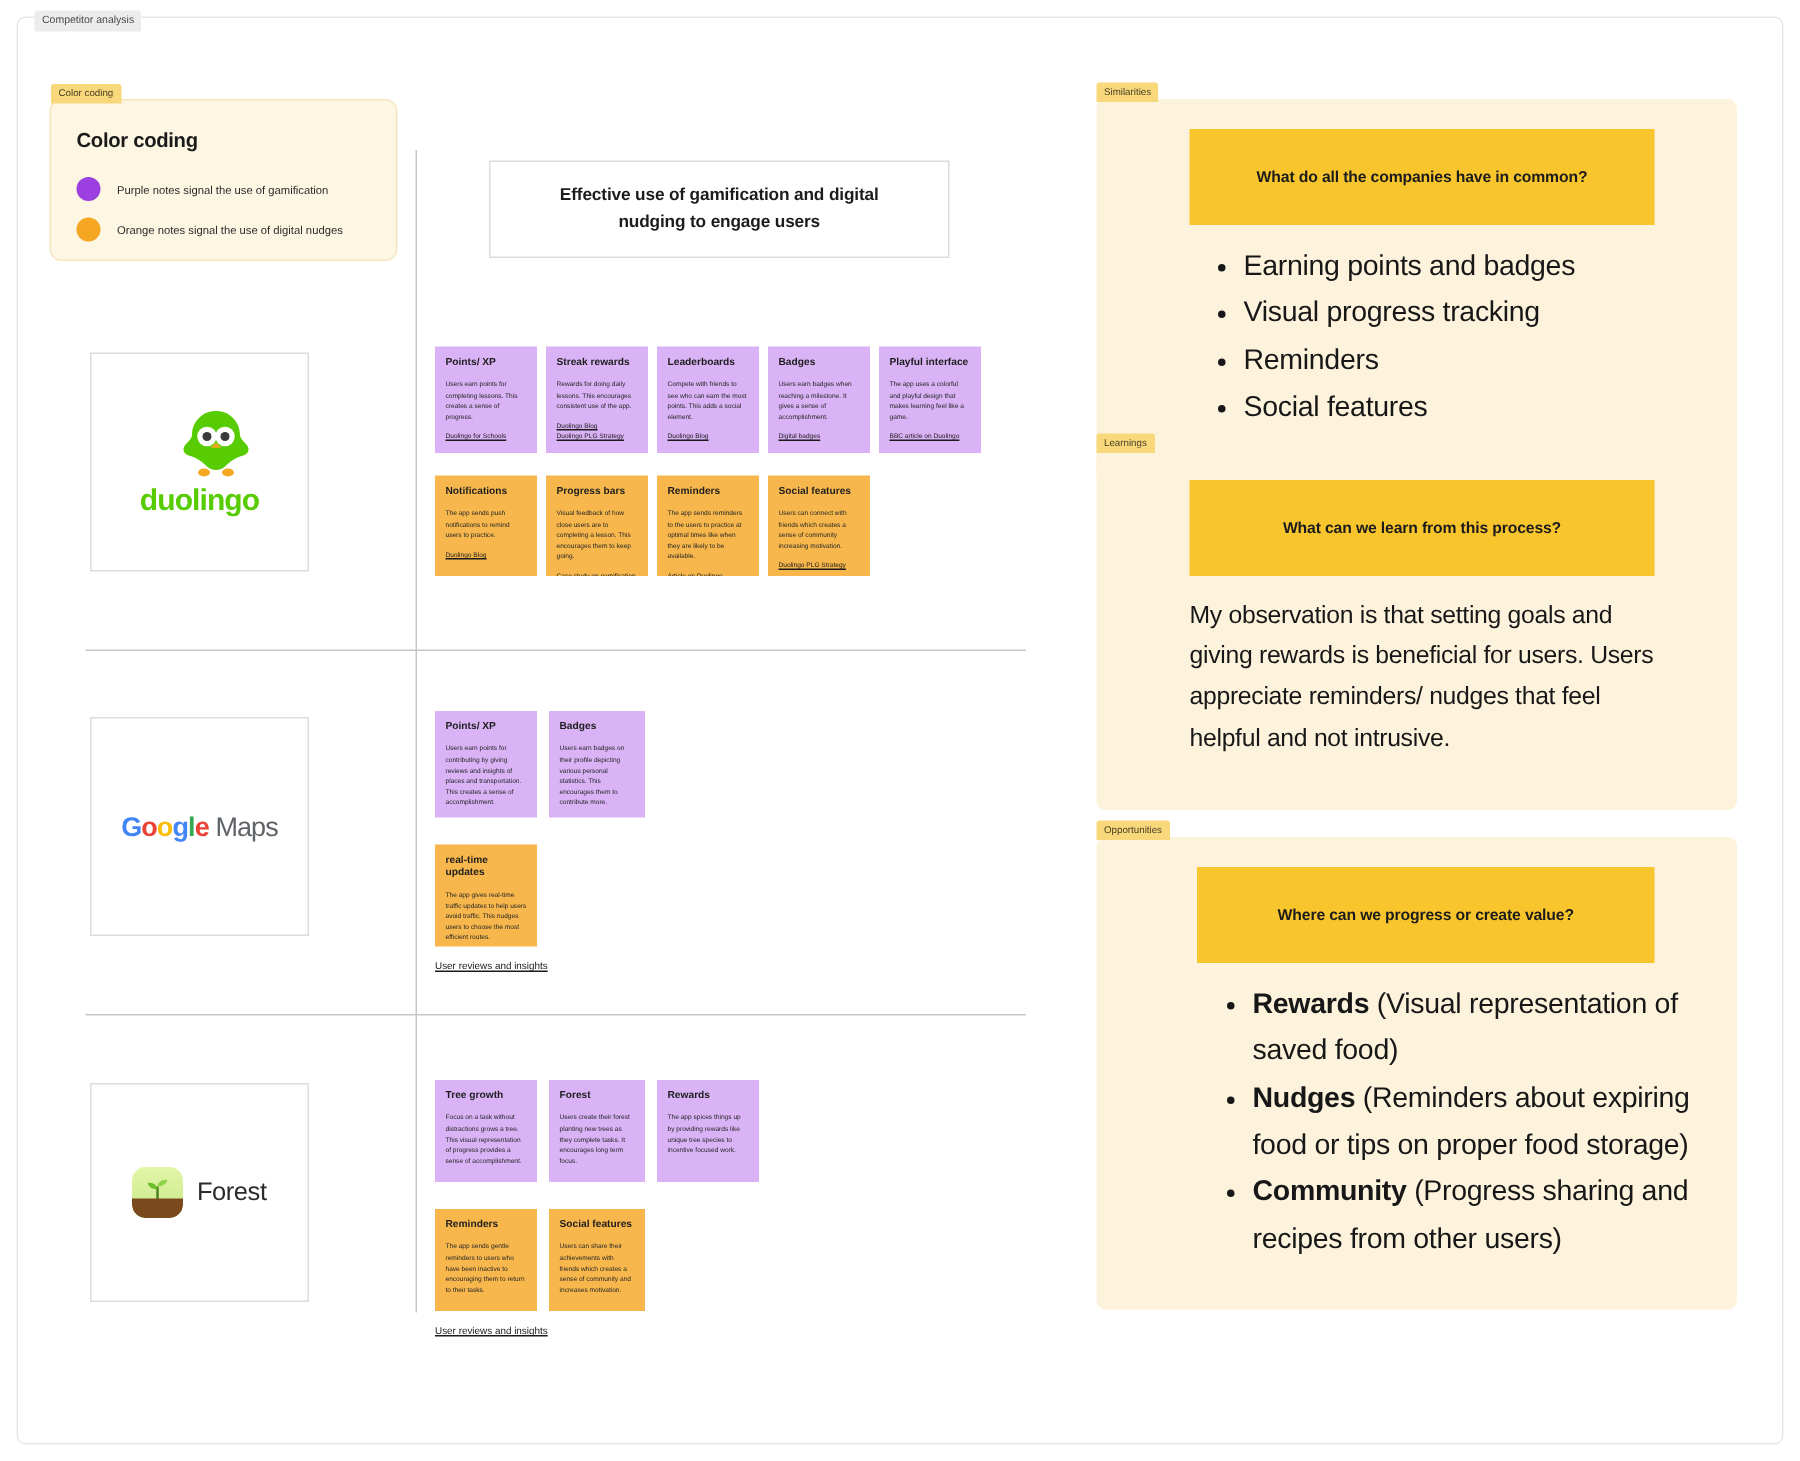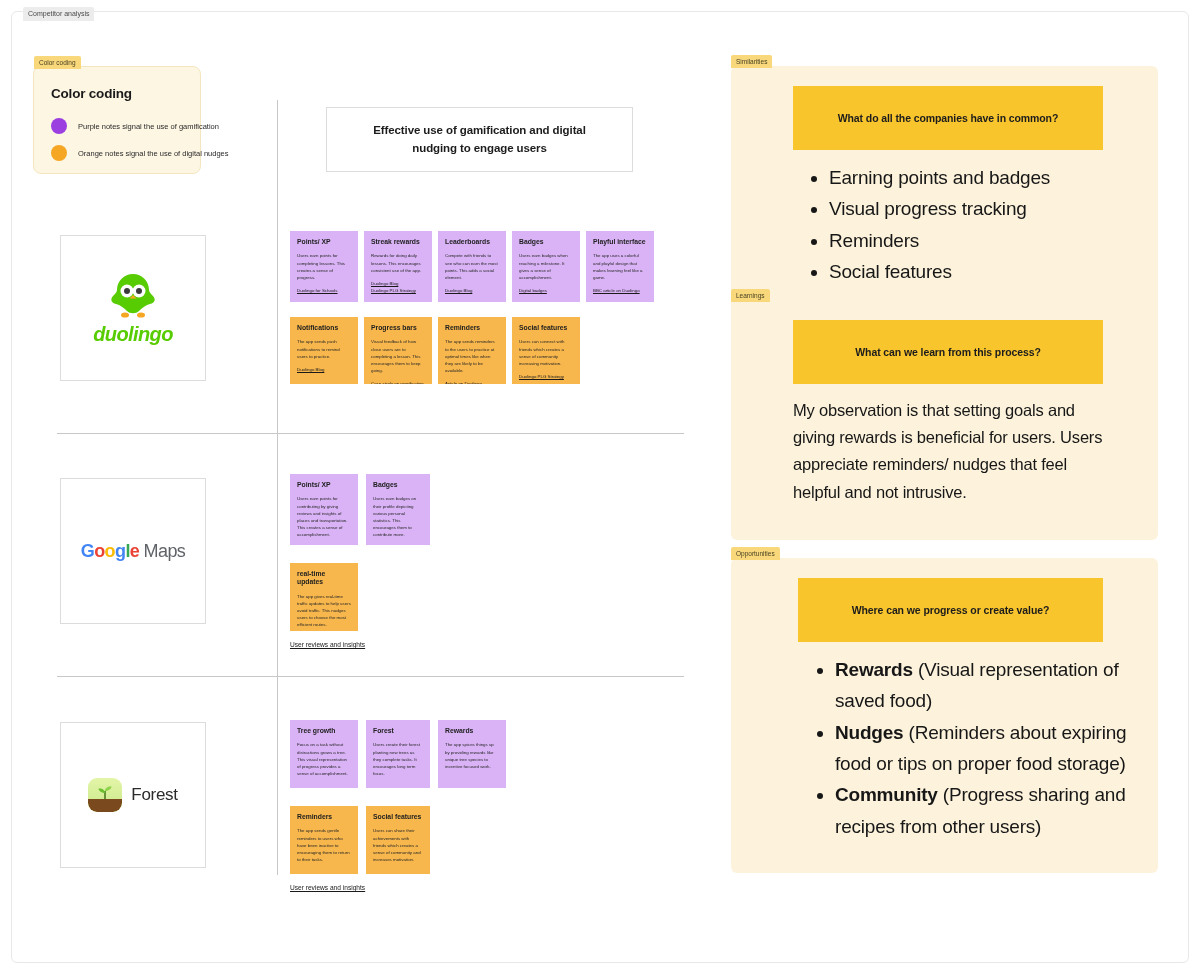--- a/index.html
+++ b/index.html
@@ -36,21 +36,21 @@
     line-height: 10px;
     padding: 2px 5px 2px 5px;
     border-radius: 2px 2px 0 0;
     white-space: nowrap;
   }
 
   
   .legend {
     position: absolute;
     left: 33px; top: 66px;
-    width: 168px; height: 108px;
+    width: 232px; height: 108px;
     background: #fdf6e3;
     border: 1px solid #f3e6bf;
     border-radius: 8px;
   }
   .legend-tag {
     position: absolute;
     left: 0px; top: -11px;
     background: #f8d87a;
     color: #4a4226;
     font-size: 6.5px;
@@ -126,21 +126,21 @@
     border: 1px solid #dcdcdc;
     display: flex;
     align-items: center;
     justify-content: center;
   }
   .logo-card.duolingo { left: 60px; top: 235px; }
   .logo-card.gmaps    { left: 60px; top: 478px; }
   .logo-card.forest   { left: 60px; top: 722px; }
 
   
-  .duo-wrap { display:flex; flex-direction:column; align-items:center; gap: 4px; font-style: italic; }
+  .duo-wrap { display:flex; flex-direction:column; align-items:flex-end; gap: 4px; }
   .duo-word {
     font-size: 20px; font-weight: bold; color: #58cc02;
     letter-spacing: -0.6px;
   }
 
   
   .gm-word { font-size: 18px; letter-spacing: -0.6px; }
   .gm-word .g1 { color:#4285F4; } .gm-word .o1 { color:#EA4335; }
   .gm-word .o2 { color:#FBBC05; } .gm-word .g2 { color:#4285F4; }
   .gm-word .l  { color:#34A853; } .gm-word .e  { color:#EA4335; }

